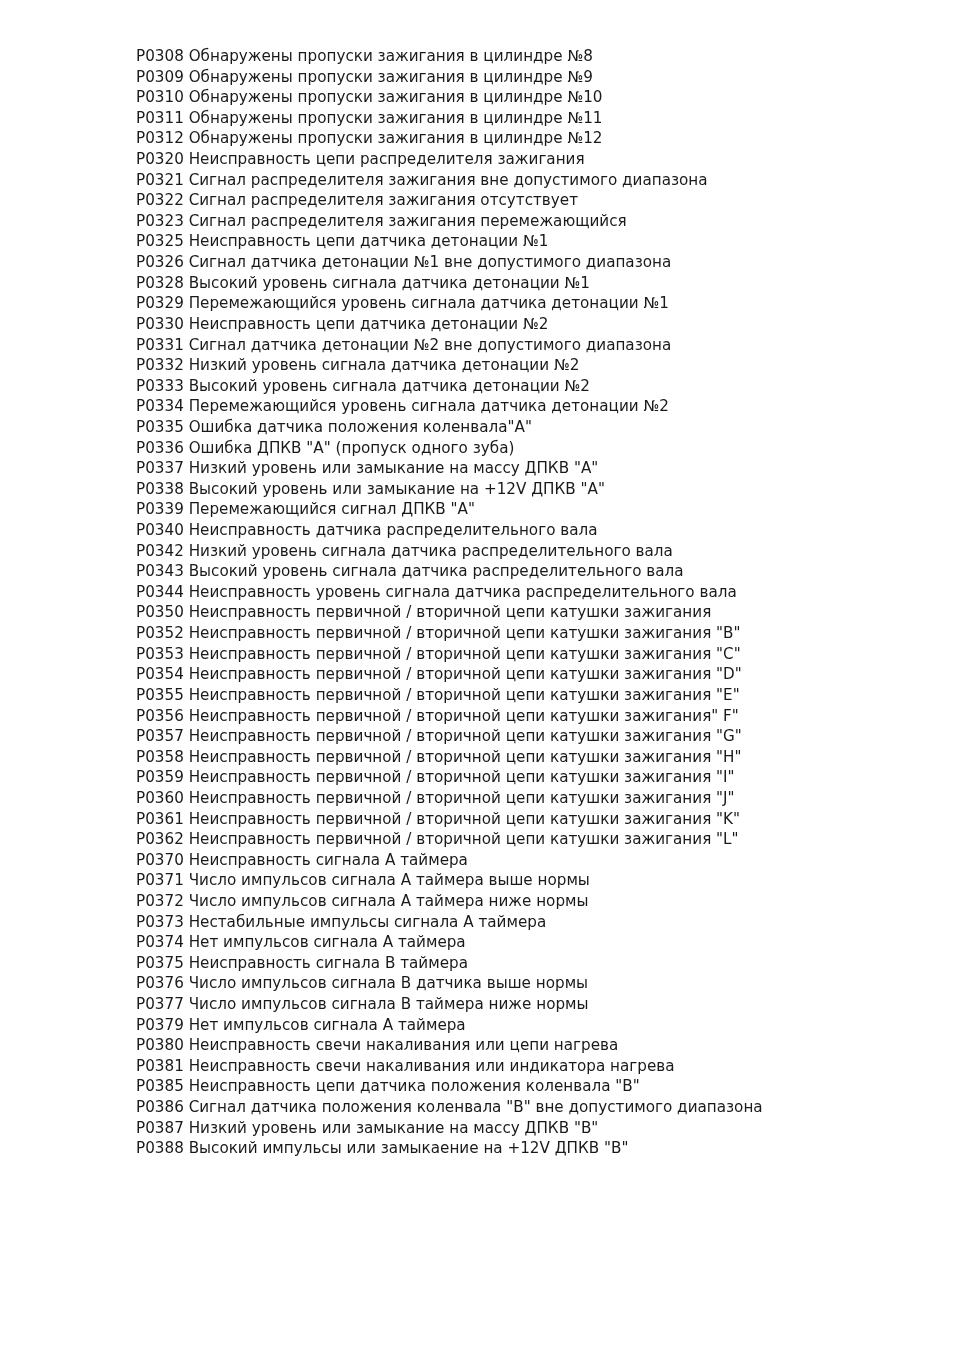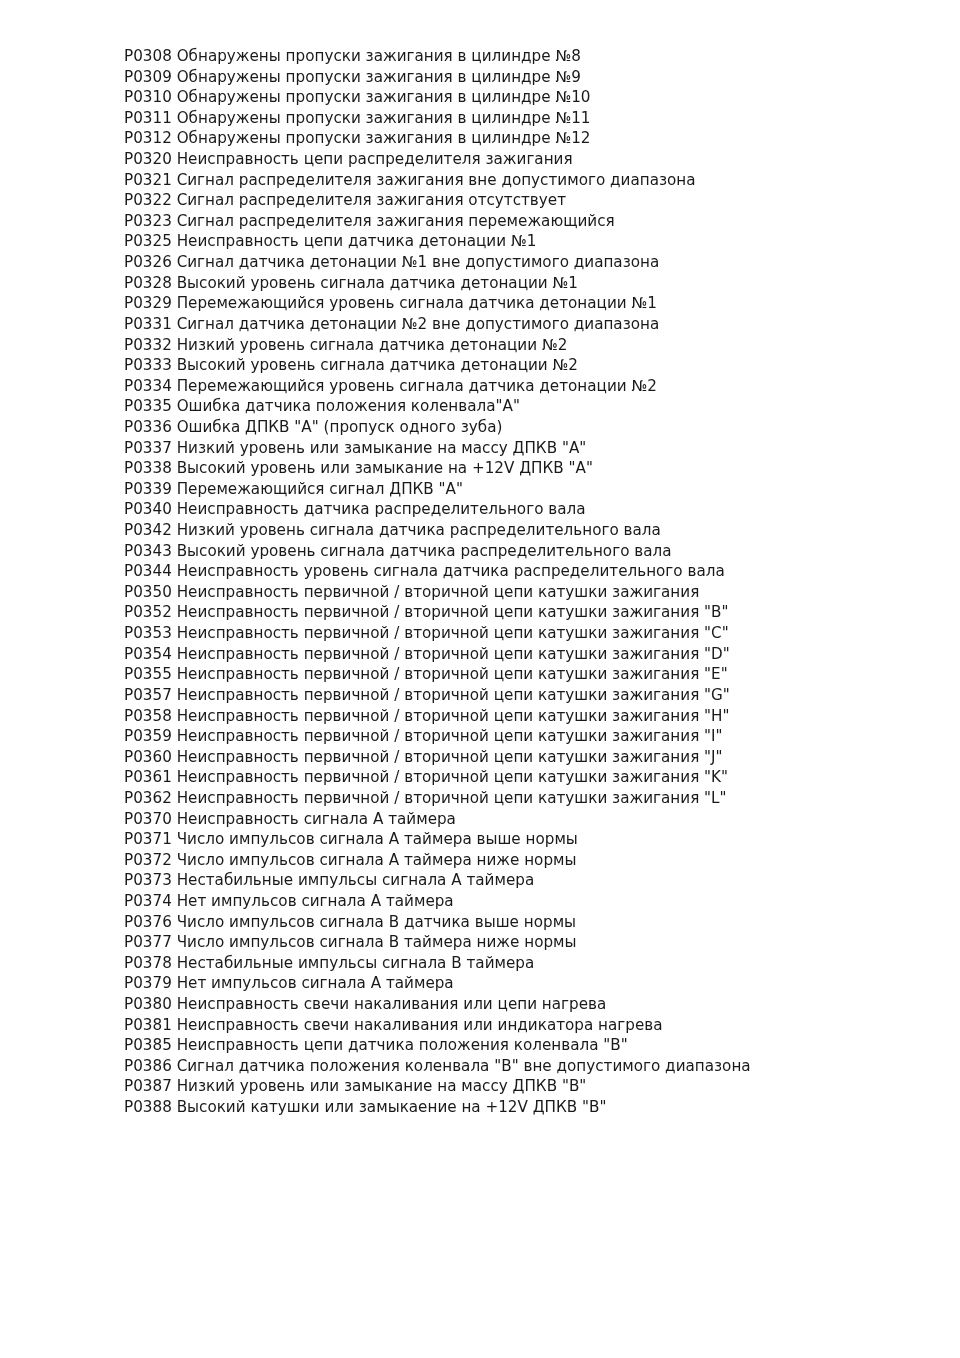--- a/index.html
+++ b/index.html
@@ -8,21 +8,21 @@
       background: #ffffff;
     }
     body {
       width: 960px;
       height: 1358px;
       position: relative;
       overflow: hidden;
     }
     .page {
       position: absolute;
-      left: 124px;
+      left: 136px;
       top: 46px;
       width: 800px;
     }
     .line {
       font-family: "DejaVu Sans", sans-serif;
       font-size: 15.2px;
       line-height: 20.62px;
       height: 20.62px;
       color: #1a1a1a;
       white-space: pre;
@@ -40,52 +40,54 @@
     <div class="line"><span class="code">P0311</span> <span class="desc">Обнаружены пропуски зажигания в цилиндре №11</span></div>
     <div class="line"><span class="code">P0312</span> <span class="desc">Обнаружены пропуски зажигания в цилиндре №12</span></div>
     <div class="line"><span class="code">P0320</span> <span class="desc">Неисправность цепи распределителя зажигания</span></div>
     <div class="line"><span class="code">P0321</span> <span class="desc">Сигнал распределителя зажигания вне допустимого диапазона</span></div>
     <div class="line"><span class="code">P0322</span> <span class="desc">Сигнал распределителя зажигания отсутствует</span></div>
     <div class="line"><span class="code">P0323</span> <span class="desc">Сигнал распределителя зажигания перемежающийся</span></div>
     <div class="line"><span class="code">P0325</span> <span class="desc">Неисправность цепи датчика детонации №1</span></div>
     <div class="line"><span class="code">P0326</span> <span class="desc">Сигнал датчика детонации №1 вне допустимого диапазона</span></div>
     <div class="line"><span class="code">P0328</span> <span class="desc">Высокий уровень сигнала датчика детонации №1</span></div>
     <div class="line"><span class="code">P0329</span> <span class="desc">Перемежающийся уровень сигнала датчика детонации №1</span></div>
+    <div class="line"><span class="code">P0330</span> <span class="desc">Неисправность цепи датчика детонации №2</span></div>
     <div class="line"><span class="code">P0331</span> <span class="desc">Сигнал датчика детонации №2 вне допустимого диапазона</span></div>
     <div class="line"><span class="code">P0332</span> <span class="desc">Низкий уровень сигнала датчика детонации №2</span></div>
     <div class="line"><span class="code">P0333</span> <span class="desc">Высокий уровень сигнала датчика детонации №2</span></div>
     <div class="line"><span class="code">P0334</span> <span class="desc">Перемежающийся уровень сигнала датчика детонации №2</span></div>
     <div class="line"><span class="code">P0335</span> <span class="desc">Ошибка датчика положения коленвала"A"</span></div>
     <div class="line"><span class="code">P0336</span> <span class="desc">Ошибка ДПКВ "A" (пропуск одного зуба)</span></div>
     <div class="line"><span class="code">P0337</span> <span class="desc">Низкий уровень или замыкание на массу ДПКВ "A"</span></div>
     <div class="line"><span class="code">P0338</span> <span class="desc">Высокий уровень или замыкание на +12V ДПКВ "A"</span></div>
     <div class="line"><span class="code">P0339</span> <span class="desc">Перемежающийся сигнал ДПКВ "A"</span></div>
     <div class="line"><span class="code">P0340</span> <span class="desc">Неисправность датчика распределительного вала</span></div>
     <div class="line"><span class="code">P0342</span> <span class="desc">Низкий уровень сигнала датчика распределительного вала</span></div>
     <div class="line"><span class="code">P0343</span> <span class="desc">Высокий уровень сигнала датчика распределительного вала</span></div>
     <div class="line"><span class="code">P0344</span> <span class="desc">Неисправность уровень сигнала датчика распределительного вала</span></div>
     <div class="line"><span class="code">P0350</span> <span class="desc">Неисправность первичной / вторичной цепи катушки зажигания</span></div>
     <div class="line"><span class="code">P0352</span> <span class="desc">Неисправность первичной / вторичной цепи катушки зажигания "B"</span></div>
     <div class="line"><span class="code">P0353</span> <span class="desc">Неисправность первичной / вторичной цепи катушки зажигания "C"</span></div>
     <div class="line"><span class="code">P0354</span> <span class="desc">Неисправность первичной / вторичной цепи катушки зажигания "D"</span></div>
     <div class="line"><span class="code">P0355</span> <span class="desc">Неисправность первичной / вторичной цепи катушки зажигания "E"</span></div>
+    <div class="line"><span class="code">P0356</span> <span class="desc">Неисправность первичной / вторичной цепи катушки зажигания" F"</span></div>
     <div class="line"><span class="code">P0357</span> <span class="desc">Неисправность первичной / вторичной цепи катушки зажигания "G"</span></div>
     <div class="line"><span class="code">P0358</span> <span class="desc">Неисправность первичной / вторичной цепи катушки зажигания "H"</span></div>
     <div class="line"><span class="code">P0359</span> <span class="desc">Неисправность первичной / вторичной цепи катушки зажигания "I"</span></div>
     <div class="line"><span class="code">P0360</span> <span class="desc">Неисправность первичной / вторичной цепи катушки зажигания "J"</span></div>
     <div class="line"><span class="code">P0361</span> <span class="desc">Неисправность первичной / вторичной цепи катушки зажигания "K"</span></div>
     <div class="line"><span class="code">P0362</span> <span class="desc">Неисправность первичной / вторичной цепи катушки зажигания "L"</span></div>
     <div class="line"><span class="code">P0370</span> <span class="desc">Неисправность сигнала A таймера</span></div>
     <div class="line"><span class="code">P0371</span> <span class="desc">Число импульсов сигнала A таймера выше нормы</span></div>
     <div class="line"><span class="code">P0372</span> <span class="desc">Число импульсов сигнала A таймера ниже нормы</span></div>
     <div class="line"><span class="code">P0373</span> <span class="desc">Нестабильные импульсы сигнала A таймера</span></div>
     <div class="line"><span class="code">P0374</span> <span class="desc">Нет импульсов сигнала A таймера</span></div>
+    <div class="line"><span class="code">P0375</span> <span class="desc">Неисправность сигнала B таймера</span></div>
     <div class="line"><span class="code">P0376</span> <span class="desc">Число импульсов сигнала B датчика выше нормы</span></div>
     <div class="line"><span class="code">P0377</span> <span class="desc">Число импульсов сигнала B таймера ниже нормы</span></div>
-    <div class="line"><span class="code">P0378</span> <span class="desc">Нестабильные импульсы сигнала B таймера</span></div>
     <div class="line"><span class="code">P0379</span> <span class="desc">Нет импульсов сигнала A таймера</span></div>
     <div class="line"><span class="code">P0380</span> <span class="desc">Неисправность свечи накаливания или цепи нагрева</span></div>
     <div class="line"><span class="code">P0381</span> <span class="desc">Неисправность свечи накаливания или индикатора нагрева</span></div>
     <div class="line"><span class="code">P0385</span> <span class="desc">Неисправность цепи датчика положения коленвала "B"</span></div>
     <div class="line"><span class="code">P0386</span> <span class="desc">Сигнал датчика положения коленвала "B" вне допустимого диапазона</span></div>
     <div class="line"><span class="code">P0387</span> <span class="desc">Низкий уровень или замыкание на массу ДПКВ "B"</span></div>
-    <div class="line"><span class="code">P0388</span> <span class="desc">Высокий катушки или замыкаение на +12V ДПКВ "B"</span></div>
+    <div class="line"><span class="code">P0388</span> <span class="desc">Высокий импульсы или замыкаение на +12V ДПКВ "B"</span></div>
   </div>
 
 </body></html>

